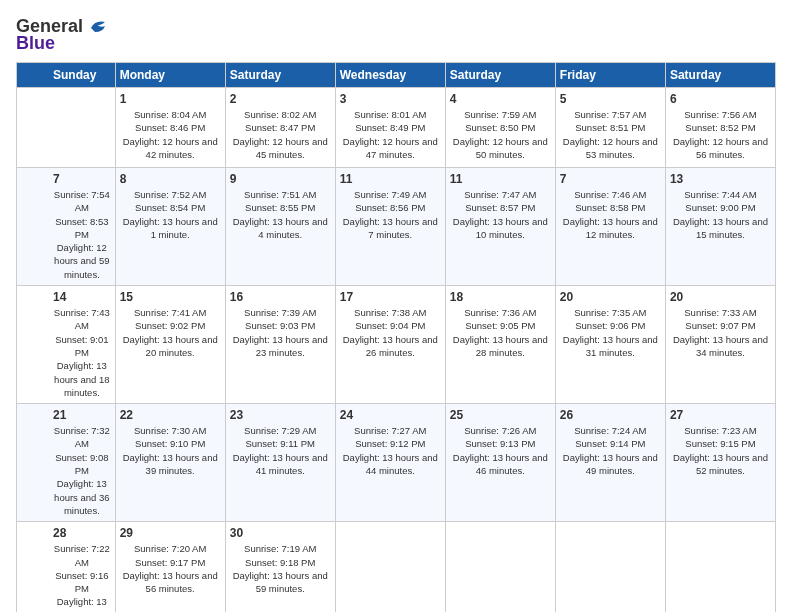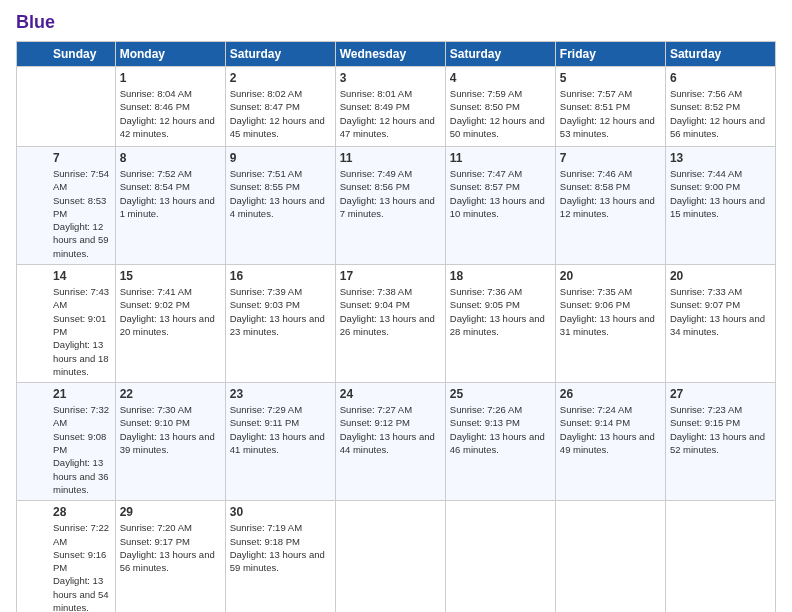--- a/index.html
+++ b/index.html
@@ -64,31 +64,38 @@
     .day-num {
       font-size: 12px;
       font-weight: bold;
       display: block;
       margin-bottom: 2px;
     }
     .day-info {
       font-size: 9.5px;
       line-height: 1.4;
       color: #333;
+      text-align: center;
     }
     .empty { background: #f9f9f9; }
     tr:nth-child(even) td { background: #f5f8ff; }
     tr:nth-child(odd) td { background: #ffffff; }
     th:first-child, td:first-child { width: 13%; padding-left: 36px; }
   </style>
 </head>
 <body>
 
 <div class="header">
   <div class="logo">
+    <div class="logo-row">
+      <span style="font-size:18px;font-weight:bold;color:#333;">General</span>
+      <svg width="22" height="18" viewBox="0 0 22 18" style="margin-left:2px;">
+        <path d="M4 10 Q8 2 18 4 Q14 8 10 7 Q14 10 18 8 Q16 14 8 14Z" fill="#1a5fa8"></path>
+      </svg>
+    </div>
     <span style="font-size:18px;font-weight:bold;color:#4c1d95;margin-top:-4px;">Blue</span>
   </div>
   <div class="title-block">
     <div class="calendar-title"></div>
     <div class="calendar-subtitle"></div>
   </div>
 </div>
 
 <table>
   <thead>

